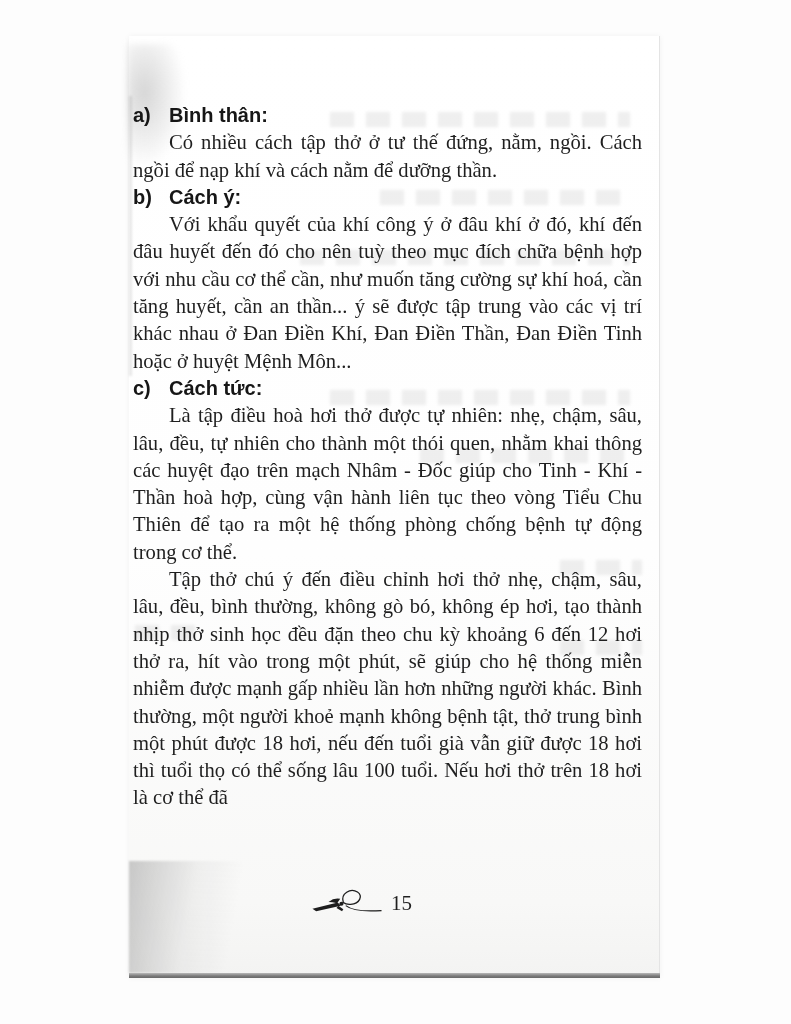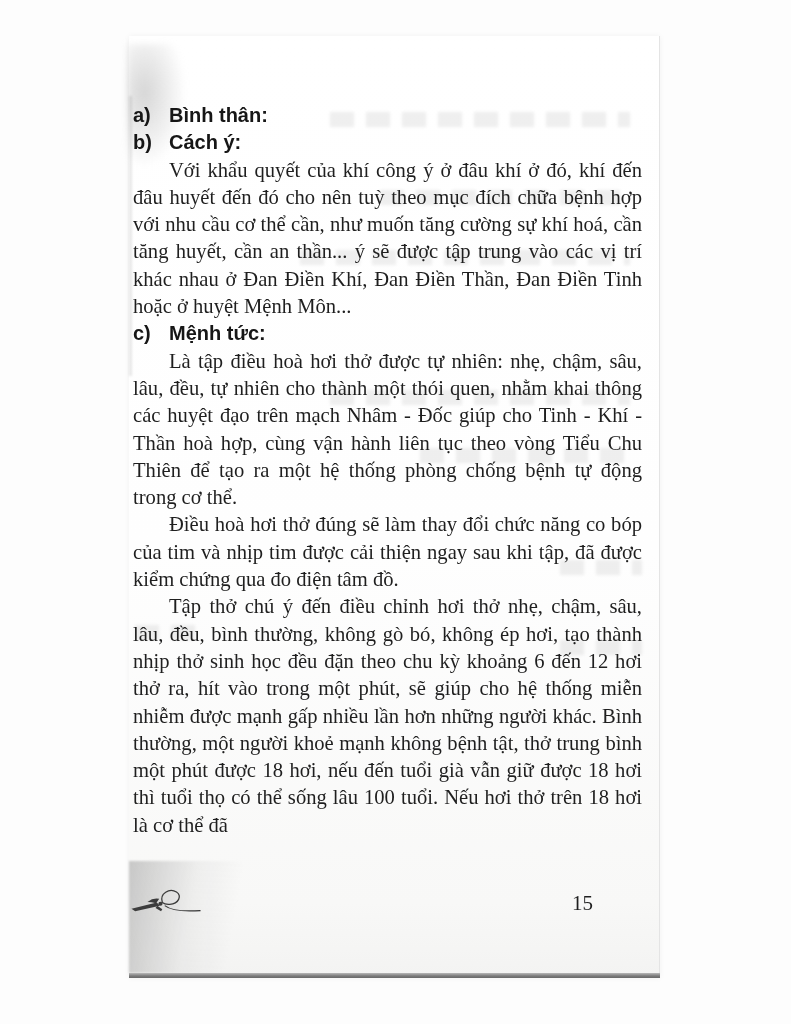--- a/index.html
+++ b/index.html
@@ -68,21 +68,21 @@
     font-weight:bold; font-size:20px; line-height:27.3px;
     text-align:left; color:#161616;
   }
   .heading .marker { width:36px; flex:0 0 36px; }
   .para { text-indent:36px; }
 
   
   .footer {
     position:absolute; left:0; top:848px; width:100%;
     padding-right:66px;
-    display:flex; justify-content:space-between; align-items:flex-end; gap:7px;
+    display:flex; justify-content:center; align-items:flex-end; gap:7px;
   }
   .ornament { width:74px; height:34px; display:block; }
   .pagenum {
     font-size:21px; line-height:30px; color:#1f1f1f;
     font-family:"Liberation Serif", serif;
   }
 </style>
 </head>
 <body>
 
@@ -99,35 +99,35 @@
   <div class="ghost g7"></div>
   <div class="ghost g8"></div>
 
   <div class="textcol">
 
     <div class="heading">
       <span class="marker">a)</span>
       <span class="label">Bình thân:</span>
     </div>
 
+    <p class="para">Có nhiều cách tập thở ở tư thế đứng, nằm, ngồi. Cách ngồi để nạp khí và cách nằm để dưỡng thần.</p>
 
     <div class="heading">
       <span class="marker">b)</span>
       <span class="label">Cách ý:</span>
     </div>
 
     <p class="para">Với khẩu quyết của khí công ý ở đâu khí ở đó, khí đến đâu huyết đến đó cho nên tuỳ theo mục đích chữa bệnh hợp với nhu cầu cơ thể cần, như muốn tăng cường sự khí hoá, cần tăng huyết, cần an thần... ý sẽ được tập trung vào các vị trí khác nhau ở Đan Điền Khí, Đan Điền Thần, Đan Điền Tinh hoặc ở huyệt Mệnh Môn...</p>
 
     <div class="heading">
       <span class="marker">c)</span>
-      <span class="label">Mệnh tức:</span>
+      <span class="label">Cách tức:</span>
     </div>
 
     <p class="para">Là tập điều hoà hơi thở được tự nhiên: nhẹ, chậm, sâu, lâu, đều, tự nhiên cho thành một thói quen, nhằm khai thông các huyệt đạo trên mạch Nhâm - Đốc giúp cho Tinh - Khí - Thần hoà hợp, cùng vận hành liên tục theo vòng Tiểu Chu Thiên để tạo ra một hệ thống phòng chống bệnh tự động trong cơ thể.</p>
-    <p class="para">Điều hoà hơi thở đúng sẽ làm thay đổi chức năng co bóp của tim và nhịp tim được cải thiện ngay sau khi tập, đã được kiểm chứng qua đo điện tâm đồ.</p>
     <p class="para">Tập thở chú ý đến điều chỉnh hơi thở nhẹ, chậm, sâu, lâu, đều, bình thường, không gò bó, không ép hơi, tạo thành nhịp thở sinh học đều đặn theo chu kỳ khoảng 6 đến 12 hơi thở ra, hít vào trong một phút, sẽ giúp cho hệ thống miễn nhiễm được mạnh gấp nhiều lần hơn những người khác. Bình thường, một người khoẻ mạnh không bệnh tật, thở trung bình một phút được 18 hơi, nếu đến tuổi già vẫn giữ được 18 hơi thì tuổi thọ có thể sống lâu 100 tuổi. Nếu hơi thở trên 18 hơi là cơ thể đã</p>
 
   </div>
 
   <div class="footer">
     <svg class="ornament" viewBox="0 0 120 45" xmlns="http://www.w3.org/2000/svg" aria-hidden="true">
 
       <path d="M4 35 L45 25 L50 30 L10 39 Z" fill="#1d1d1d"></path>
 
       <path d="M30 24 q9 -7 19 -5 l-5 7 q-8 -2 -14 -2 Z" fill="#1d1d1d"></path>

